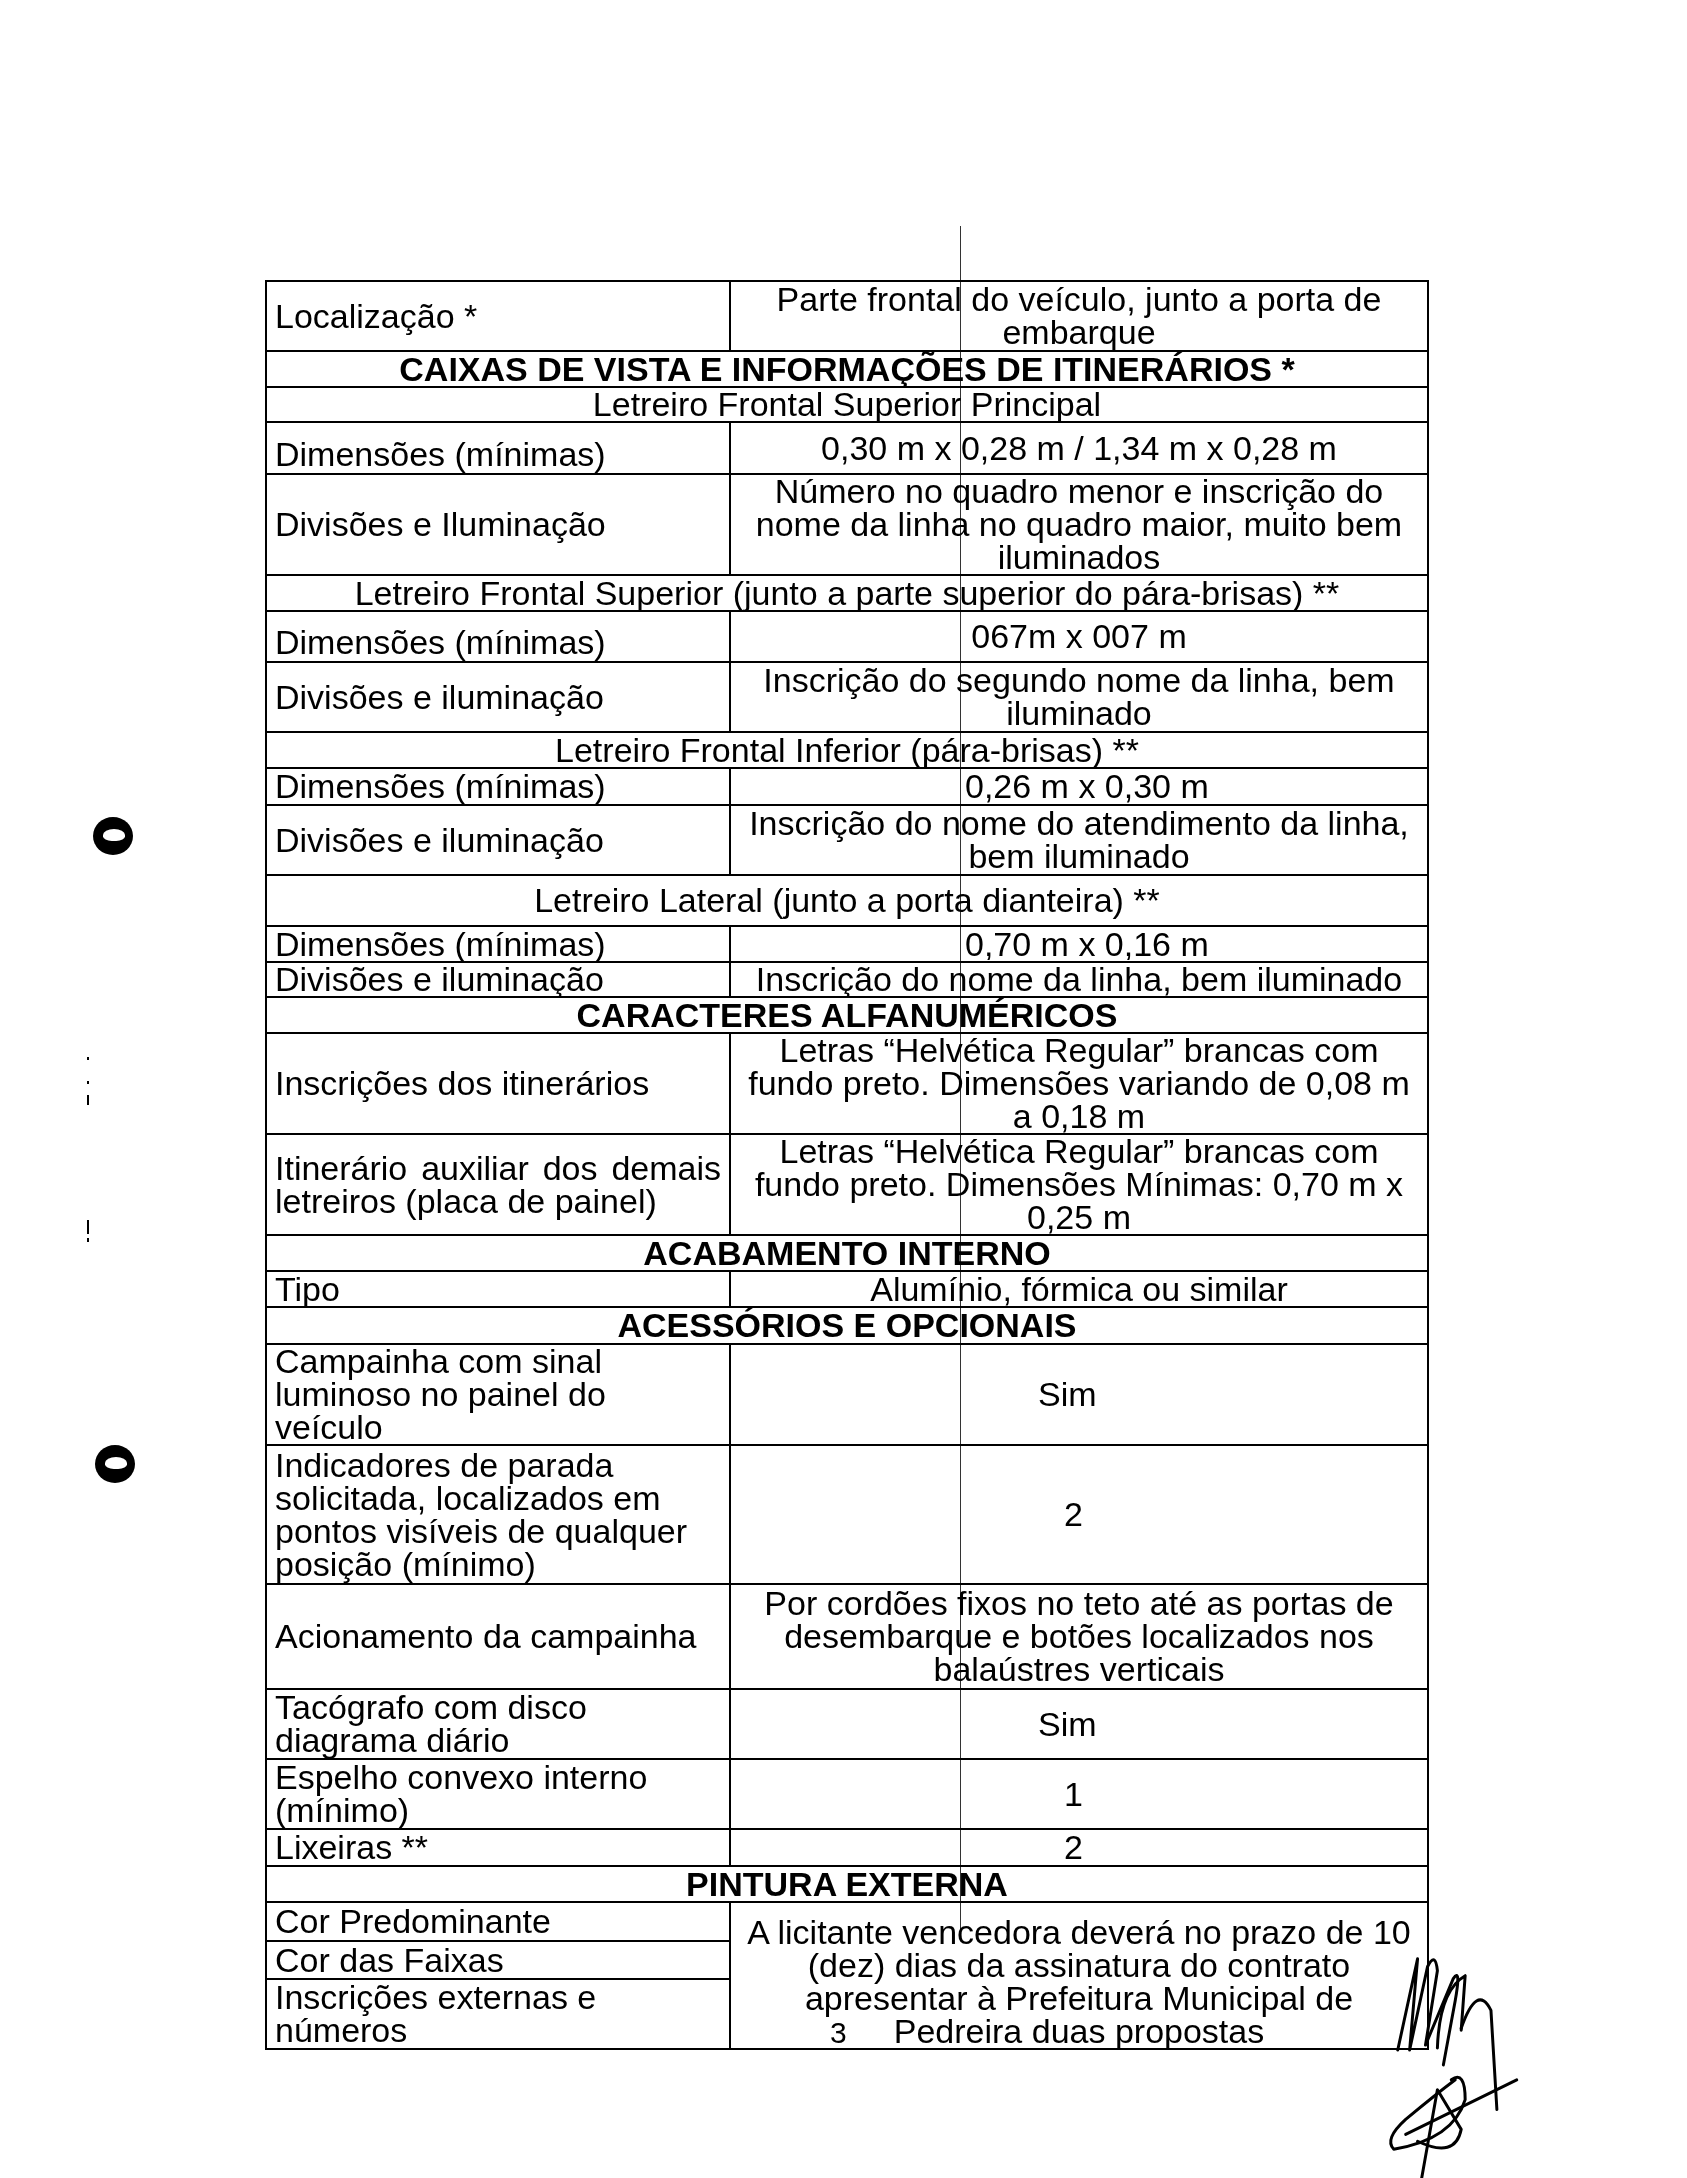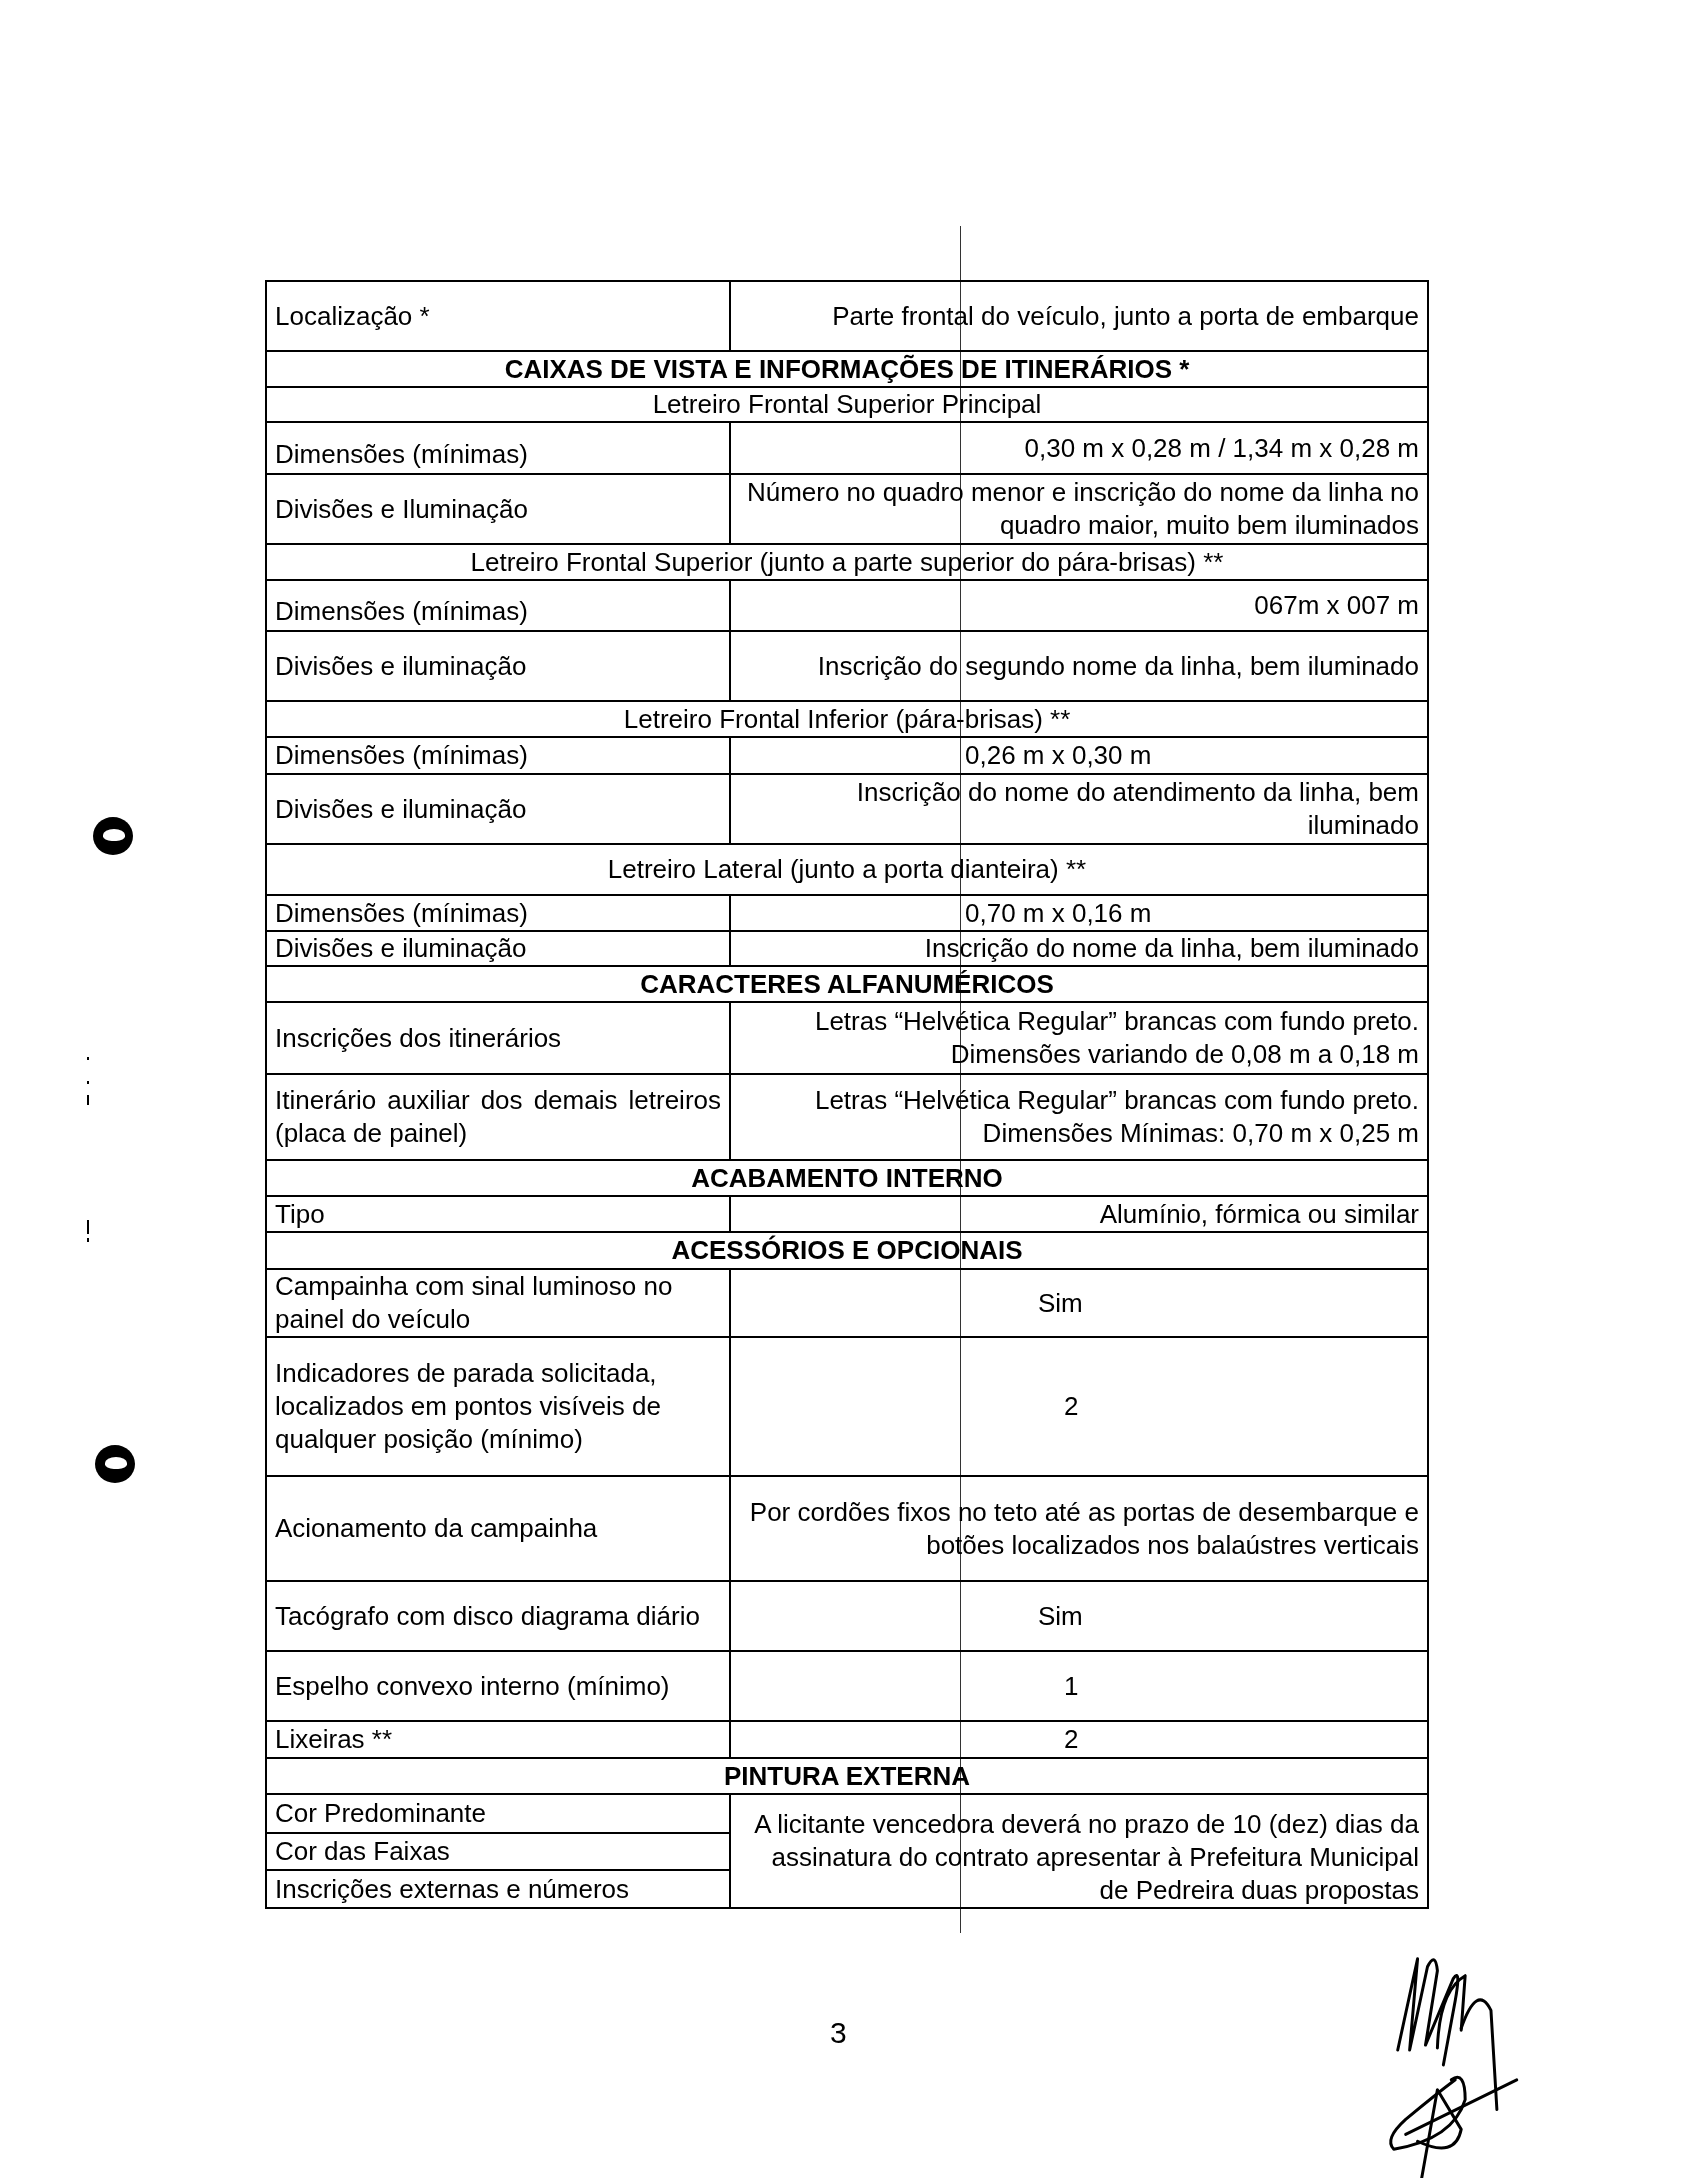--- a/index.html
+++ b/index.html
@@ -4,31 +4,31 @@
 <style>
   html, body { margin: 0; padding: 0; }
   body {
     width: 1687px; height: 2178px; position: relative; background: #ffffff;
     font-family: "Liberation Sans", sans-serif; color: #000; overflow: hidden;
   }
   #page { position: absolute; left: 0; top: 0; width: 1687px; height: 2178px; }
   table.spec {
     position: absolute; left: 265px; top: 280px; width: 1162px;
     border-collapse: collapse; table-layout: fixed;
-    font-size: 26px; line-height: 33px;
+    font-size: 34px; line-height: 33px;
   }
   table.spec td {
     border: 2px solid #000; padding: 0 8px; vertical-align: middle;
     overflow: hidden;
   }
   table.spec col.c1 { width: 464px; }
   table.spec col.c2 { width: 698px; }
   td.label { text-align: left; }
   td.label.bottomish { vertical-align: bottom; padding-bottom: 2px; }
-  td.value { text-align: right; }
+  td.value { text-align: center; }
   td.value.lefted { text-align: left; padding-left: 234px; border-radius: 14px; }
   td.value.shifted { text-align: left; padding-left: 307px; }
   td.section { text-align: center; font-weight: bold; }
   td.subsection { text-align: center; }
   td.justify { text-align: justify; text-align-last: left; margin-top: 8px; }
   .scanline {
     position: absolute; left: 960px; top: 226px; width: 1px; height: 1707px;
     background: #333;
   }
   .page-number {

